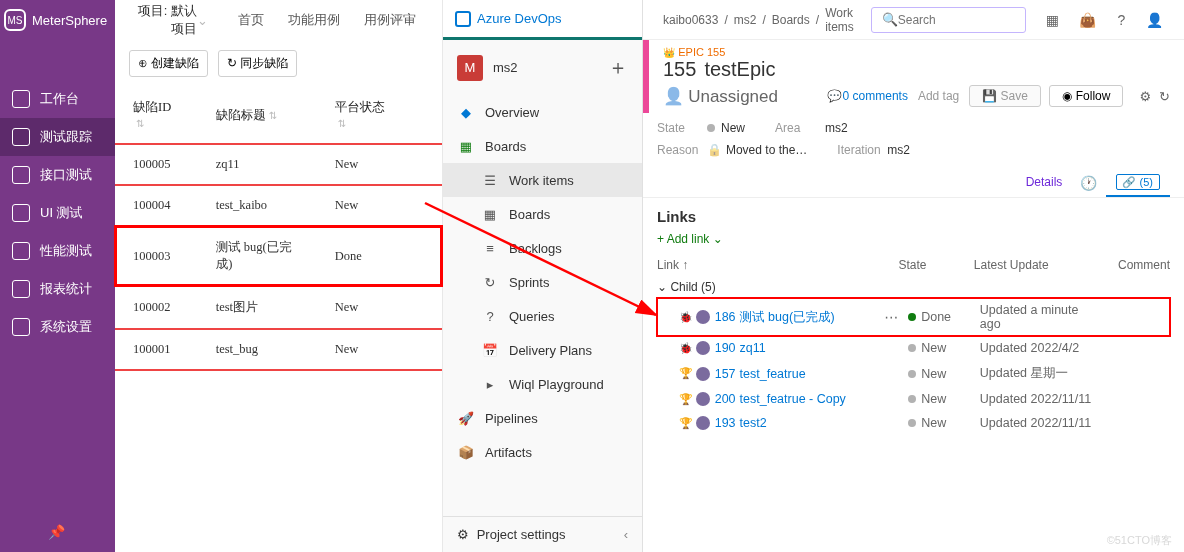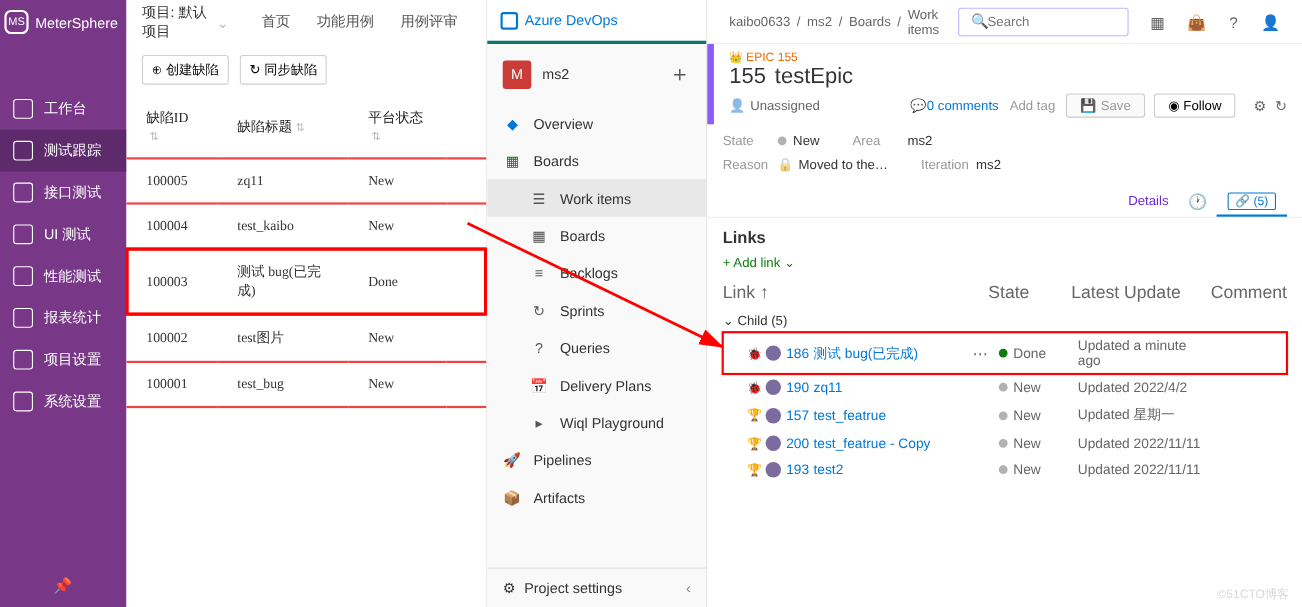--- a/index.html
+++ b/index.html
@@ -12,21 +12,21 @@
     .ms-logo-text { font-size: 13px; font-weight: 500; }
     .ms-nav { margin-top: 40px; }
     .ms-nav-item { display: flex; align-items: center; padding: 10px 12px; font-size: 13px; cursor: pointer; }
     .ms-nav-item.active { background: #5d2a6b; }
     .ms-nav-icon { width: 18px; height: 18px; border: 1.5px solid #fff; border-radius: 3px; margin-right: 10px; display: inline-flex; align-items: center; justify-content: center; font-size: 9px; }
     .ms-pin { position: absolute; bottom: 12px; left: 50%; transform: translateX(-50%); color: #fff; font-size: 14px; }
 
     
     .ms-mid { position: absolute; left: 115px; top: 0; width: 328px; height: 100%; background: #fff; border-right: 1px solid #e8e8e8; }
     .ms-top { display: flex; align-items: center; padding: 0 14px; height: 40px; }
-    .ms-proj { color: #333; flex: 1; }
+    .ms-proj { color: #333; flex: 1; text-align: right; }
     .ms-top-link { padding: 0 12px; color: #555; cursor: pointer; }
     .ms-btnrow { padding: 10px 14px; display: flex; }
     .ms-btn-sm { border: 1px solid #d0d0d0; border-radius: 3px; padding: 4px 8px; font-size: 12px; background: #fff; margin-right: 10px; cursor: pointer; }
     .ms-table { width: 100%; border-collapse: collapse; }
     .ms-table th, .ms-table td { padding: 12px 18px; text-align: left; border-bottom: 2px solid #ef4444; font-size: 12.5px; font-family: Liberation Serif, serif; }
     .ms-table th { color: #222; font-weight: 500; }
     .sort-arr { color: #bbb; font-size: 10px; display:inline-block; margin-left:3px; }
     .ms-row-hi { outline: 3px solid #f00; outline-offset: -2px; }
 
     
@@ -46,27 +46,27 @@
 
     
     .az-main { position: absolute; left: 643px; top: 0; right: 0; height: 100%; background: #fff; }
     .az-crumb { display:flex; align-items:center; height:40px; padding:0 14px; border-bottom:1px solid #eee; font-size:12px; color:#666; }
     .az-crumb span { margin:0 6px; }
     .az-crumb input { margin-left:auto; width:155px; height:26px; border:1px solid #c4b5fd; border-radius:3px; padding:0 8px 0 26px; font-size:12px; }
     .az-crumb .search-wrap { position:relative; }
     .az-crumb .mag { position:absolute; left:6px; top:5px; color:#888; font-size:13px; }
     .az-crumb .tb-ic { width:18px; height:18px; margin-left:14px; color:#666; display:inline-flex; align-items:center; justify-content:center; font-size:14px; cursor:pointer; }
 
-    .az-epic { padding: 6px 14px; border-left: 6px solid #8b5cf6; }
+    .az-epic { padding: 6px 14px; border-left: 6px solid #ec4899; }
     .az-epic-tag { color: #ef6c00; font-size: 11px; }
     .az-epic-tag::before { content: "👑 "; font-size:10px; }
     .az-title { font-size: 20px; display: flex; align-items: baseline; }
     .az-title-id { color:#333; margin-right:8px; }
     .az-meta { display:flex; align-items:center; margin-top:4px; }
-    .az-unass { color:#666; font-size:12px; }
+    .az-unass { color:#666; font-size:17px; }
     .az-unass::before { content:"👤"; margin-right:4px; opacity:.5; }
     .az-com { margin-left:auto; color:#0078d4; font-size:12px; display:flex; align-items:center; margin-right:10px; }
     .az-addtag { color:#999; font-size:12px; margin-right:10px; cursor:pointer; }
     .az-save { border:1px solid #ccc; padding:3px 12px; background:#fafafa; border-radius:3px; font-size:12px; color:#999; margin-right:8px; }
     .az-follow { border:1px solid #ccc; padding:3px 12px; background:#fff; border-radius:3px; font-size:12px; margin-right:8px; cursor:pointer; }
     .az-gear, .az-refresh { color:#666; margin-left:8px; cursor:pointer; }
 
     .az-fields { padding: 8px 14px; display:flex; flex-wrap:wrap; font-size:12px; }
     .az-fld { display:flex; margin-right:30px; align-items:center; margin-bottom:4px; }
     .az-fld-l { color:#999; width:50px; }
@@ -76,21 +76,21 @@
 
     .az-tabs { display:flex; justify-content:flex-end; padding:0 14px; border-bottom:1px solid #eee; }
     .az-tab { padding:6px 10px; font-size:12px; color:#6d28d9; cursor:pointer; border-bottom:2px solid transparent; }
     .az-tab.sel { color:#333; border-bottom-color:#0078d4; }
     .az-tab-ic { color:#666; padding:6px 8px; font-size:14px; cursor:pointer; }
     .link-badge { background:#fff; border:1px solid #0078d4; color:#0078d4; padding:1px 6px; font-size:11px; border-radius:2px; }
 
     .az-links { padding: 10px 14px; }
     .az-links-h { font-size:15px; font-weight:600; margin-bottom:6px; }
     .az-addlink { color:#107c10; font-size:12px; cursor:pointer; margin-bottom:8px; display:inline-block; }
-    .az-linkhdr { display:flex; font-size:16px; color:#666; padding:4px 0; }
+    .az-linkhdr { display:flex; font-size:12px; color:#666; padding:4px 0; }
     .lh-link { flex: 3.2; }
     .lh-state { flex: 1; }
     .lh-upd { flex: 1.6; }
     .lh-com { flex: 1; text-align:right; }
     .az-child { font-size:12px; padding:4px 0; cursor:pointer; }
     .az-lrow { display:flex; font-size:12.5px; padding:5px 4px; align-items:center; }
     .az-lrow.hi { outline:2.5px solid #f00; outline-offset:-1px; }
     .lr-link { flex:3.2; display:flex; align-items:center; }
     .lr-state { flex:1; display:flex; align-items:center; color:#666; }
     .lr-upd { flex:1.6; color:#666; }
@@ -135,24 +135,20 @@
         <span class="ms-nav-icon"></span>
         <span>UI 测试</span>
       </div>
       <div class="ms-nav-item">
         <span class="ms-nav-icon"></span>
         <span>性能测试</span>
       </div>
       <div class="ms-nav-item">
         <span class="ms-nav-icon"></span>
         <span>报表统计</span>
-      </div>
-      <div class="ms-nav-item">
-        <span class="ms-nav-icon"></span>
-        <span>项目设置</span>
       </div>
       <div class="ms-nav-item">
         <span class="ms-nav-icon"></span>
         <span>系统设置</span>
       </div>
     </div>
   <div class="ms-pin">📌</div>
 </div>
 
 <div class="ms-mid">

